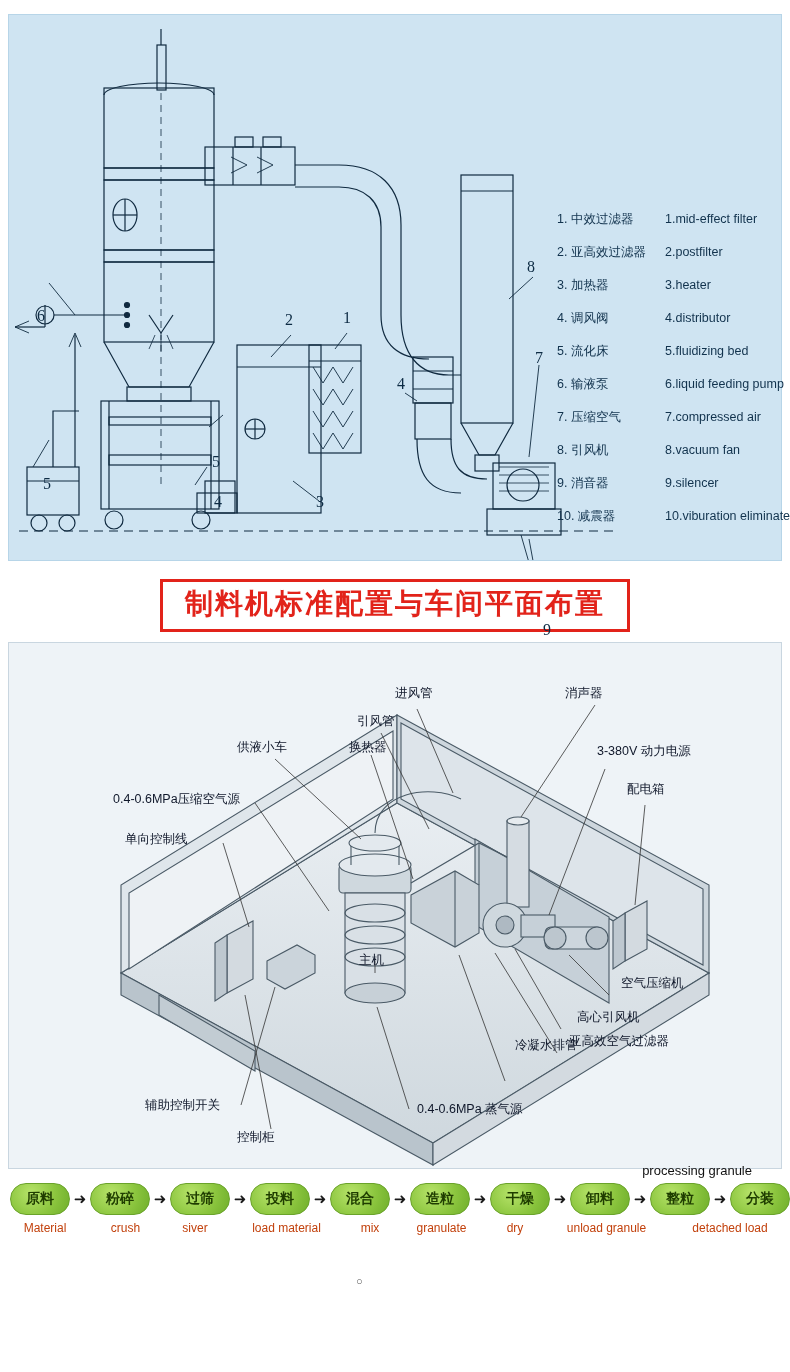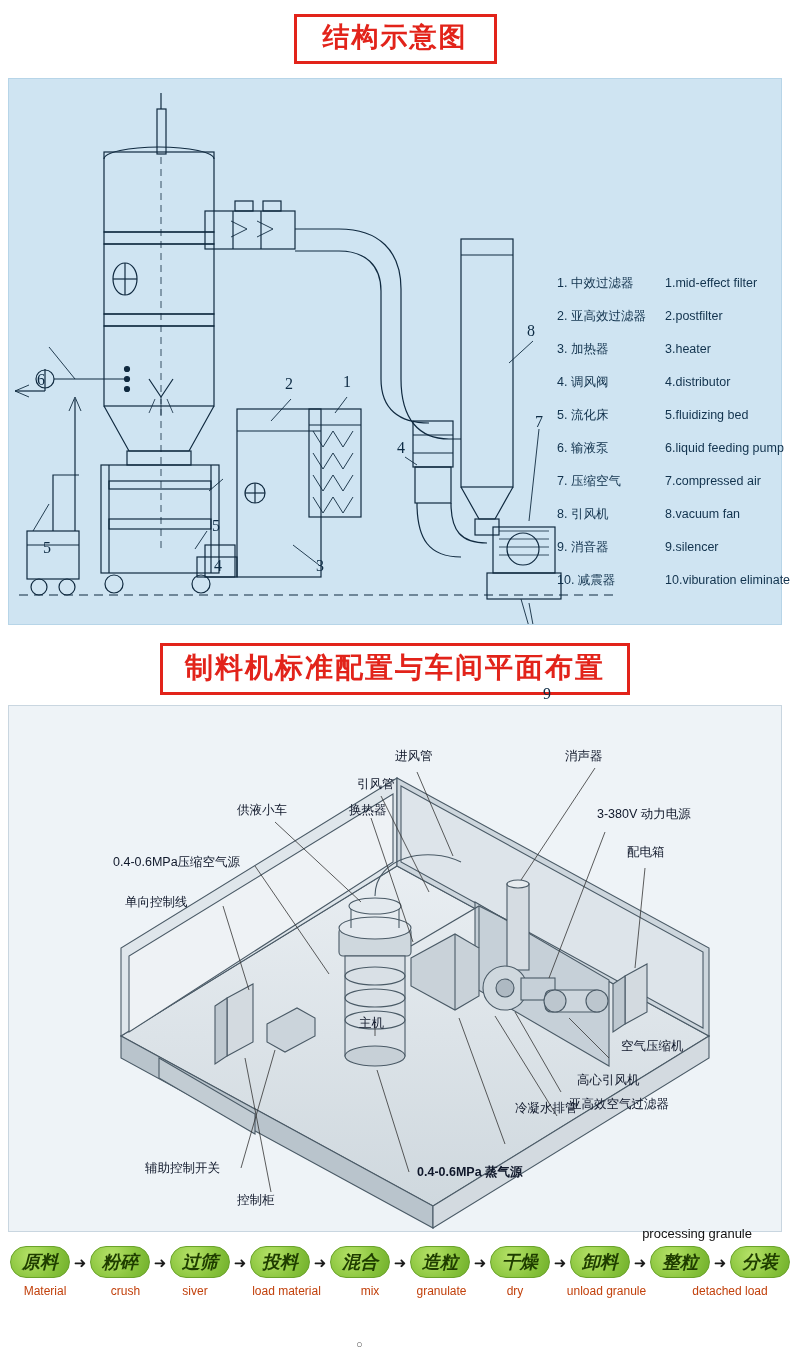--- a/index.html
+++ b/index.html
@@ -82,25 +82,24 @@
     justify-content:space-between;
     padding:0 6px;
   }
   .chip{
     position:relative;
     width:58px;height:30px;
     border-radius:16px;
     background:radial-gradient(circle at 35% 30%, #b7e36a 0%, #8cc63f 55%, #6fae2a 100%);
     border:1px solid #6aa32a;
     color:#1f3d00;
-    font-size:18px;
+    font-size:14px;
     font-weight:bold;
     display:flex;align-items:center;justify-content:center;
     flex:0 0 auto;
-    font-style:italic;
   }
   .arrow{
     flex:0 0 auto;
     width:20px;
     color:#1a1a1a;
     font-size:15px;
     text-align:center;
     line-height:1;
   }
   .en-row{
@@ -120,23 +119,20 @@
     position:absolute;
     left:352px;bottom:-12px;
     font-size:11px;color:#555;
   }
 </style>
 </head>
 <body>
 
 <div class="page">
 
-  <div class="banner-wrap" style="margin-top:14px;">
-    <div class="banner">结构示意图</div>
-  </div>
 
   <div class="panel1">
 
     <svg class="draw" width="774" height="545" viewBox="0 0 774 545">
       <g fill="none" stroke="#102a40" stroke-width="1.2">
 
         <line x1="10" y1="516" x2="610" y2="516" stroke-dasharray="9,6"></line>
 
         <rect x="95" y="73" width="110" height="80"></rect>
         <path d="M95 80 a55 12 0 0 1 110 0"></path>
@@ -397,21 +393,21 @@
     <div class="lbl" style="left:228px;top:96px;">供液小车</div>
     <div class="lbl" style="left:588px;top:100px;">3-380V 动力电源</div>
     <div class="lbl" style="left:618px;top:138px;">配电箱</div>
     <div class="lbl" style="left:104px;top:148px;">0.4-0.6MPa压缩空气源</div>
     <div class="lbl" style="left:116px;top:188px;">单向控制线</div>
     <div class="lbl" style="left:350px;top:309px;">主机</div>
     <div class="lbl" style="left:612px;top:332px;">空气压缩机</div>
     <div class="lbl" style="left:568px;top:366px;">高心引风机</div>
     <div class="lbl" style="left:560px;top:390px;">亚高效空气过滤器</div>
     <div class="lbl" style="left:506px;top:394px;">冷凝水排管</div>
-    <div class="lbl" style="left:408px;top:458px;font-weight:bold;">0.4-0.6MPa 蒸气源</div>
+    <div class="lbl" style="left:408px;top:458px;">0.4-0.6MPa 蒸气源</div>
     <div class="lbl" style="left:136px;top:454px;">辅助控制开关</div>
     <div class="lbl" style="left:228px;top:486px;">控制柜</div>
   </div>
 
   <div class="flow">
     <div class="proc-note">processing granule</div>
 
     <div class="flow-row">
       <div class="chip">原料</div>
       <div class="arrow">➜</div>

